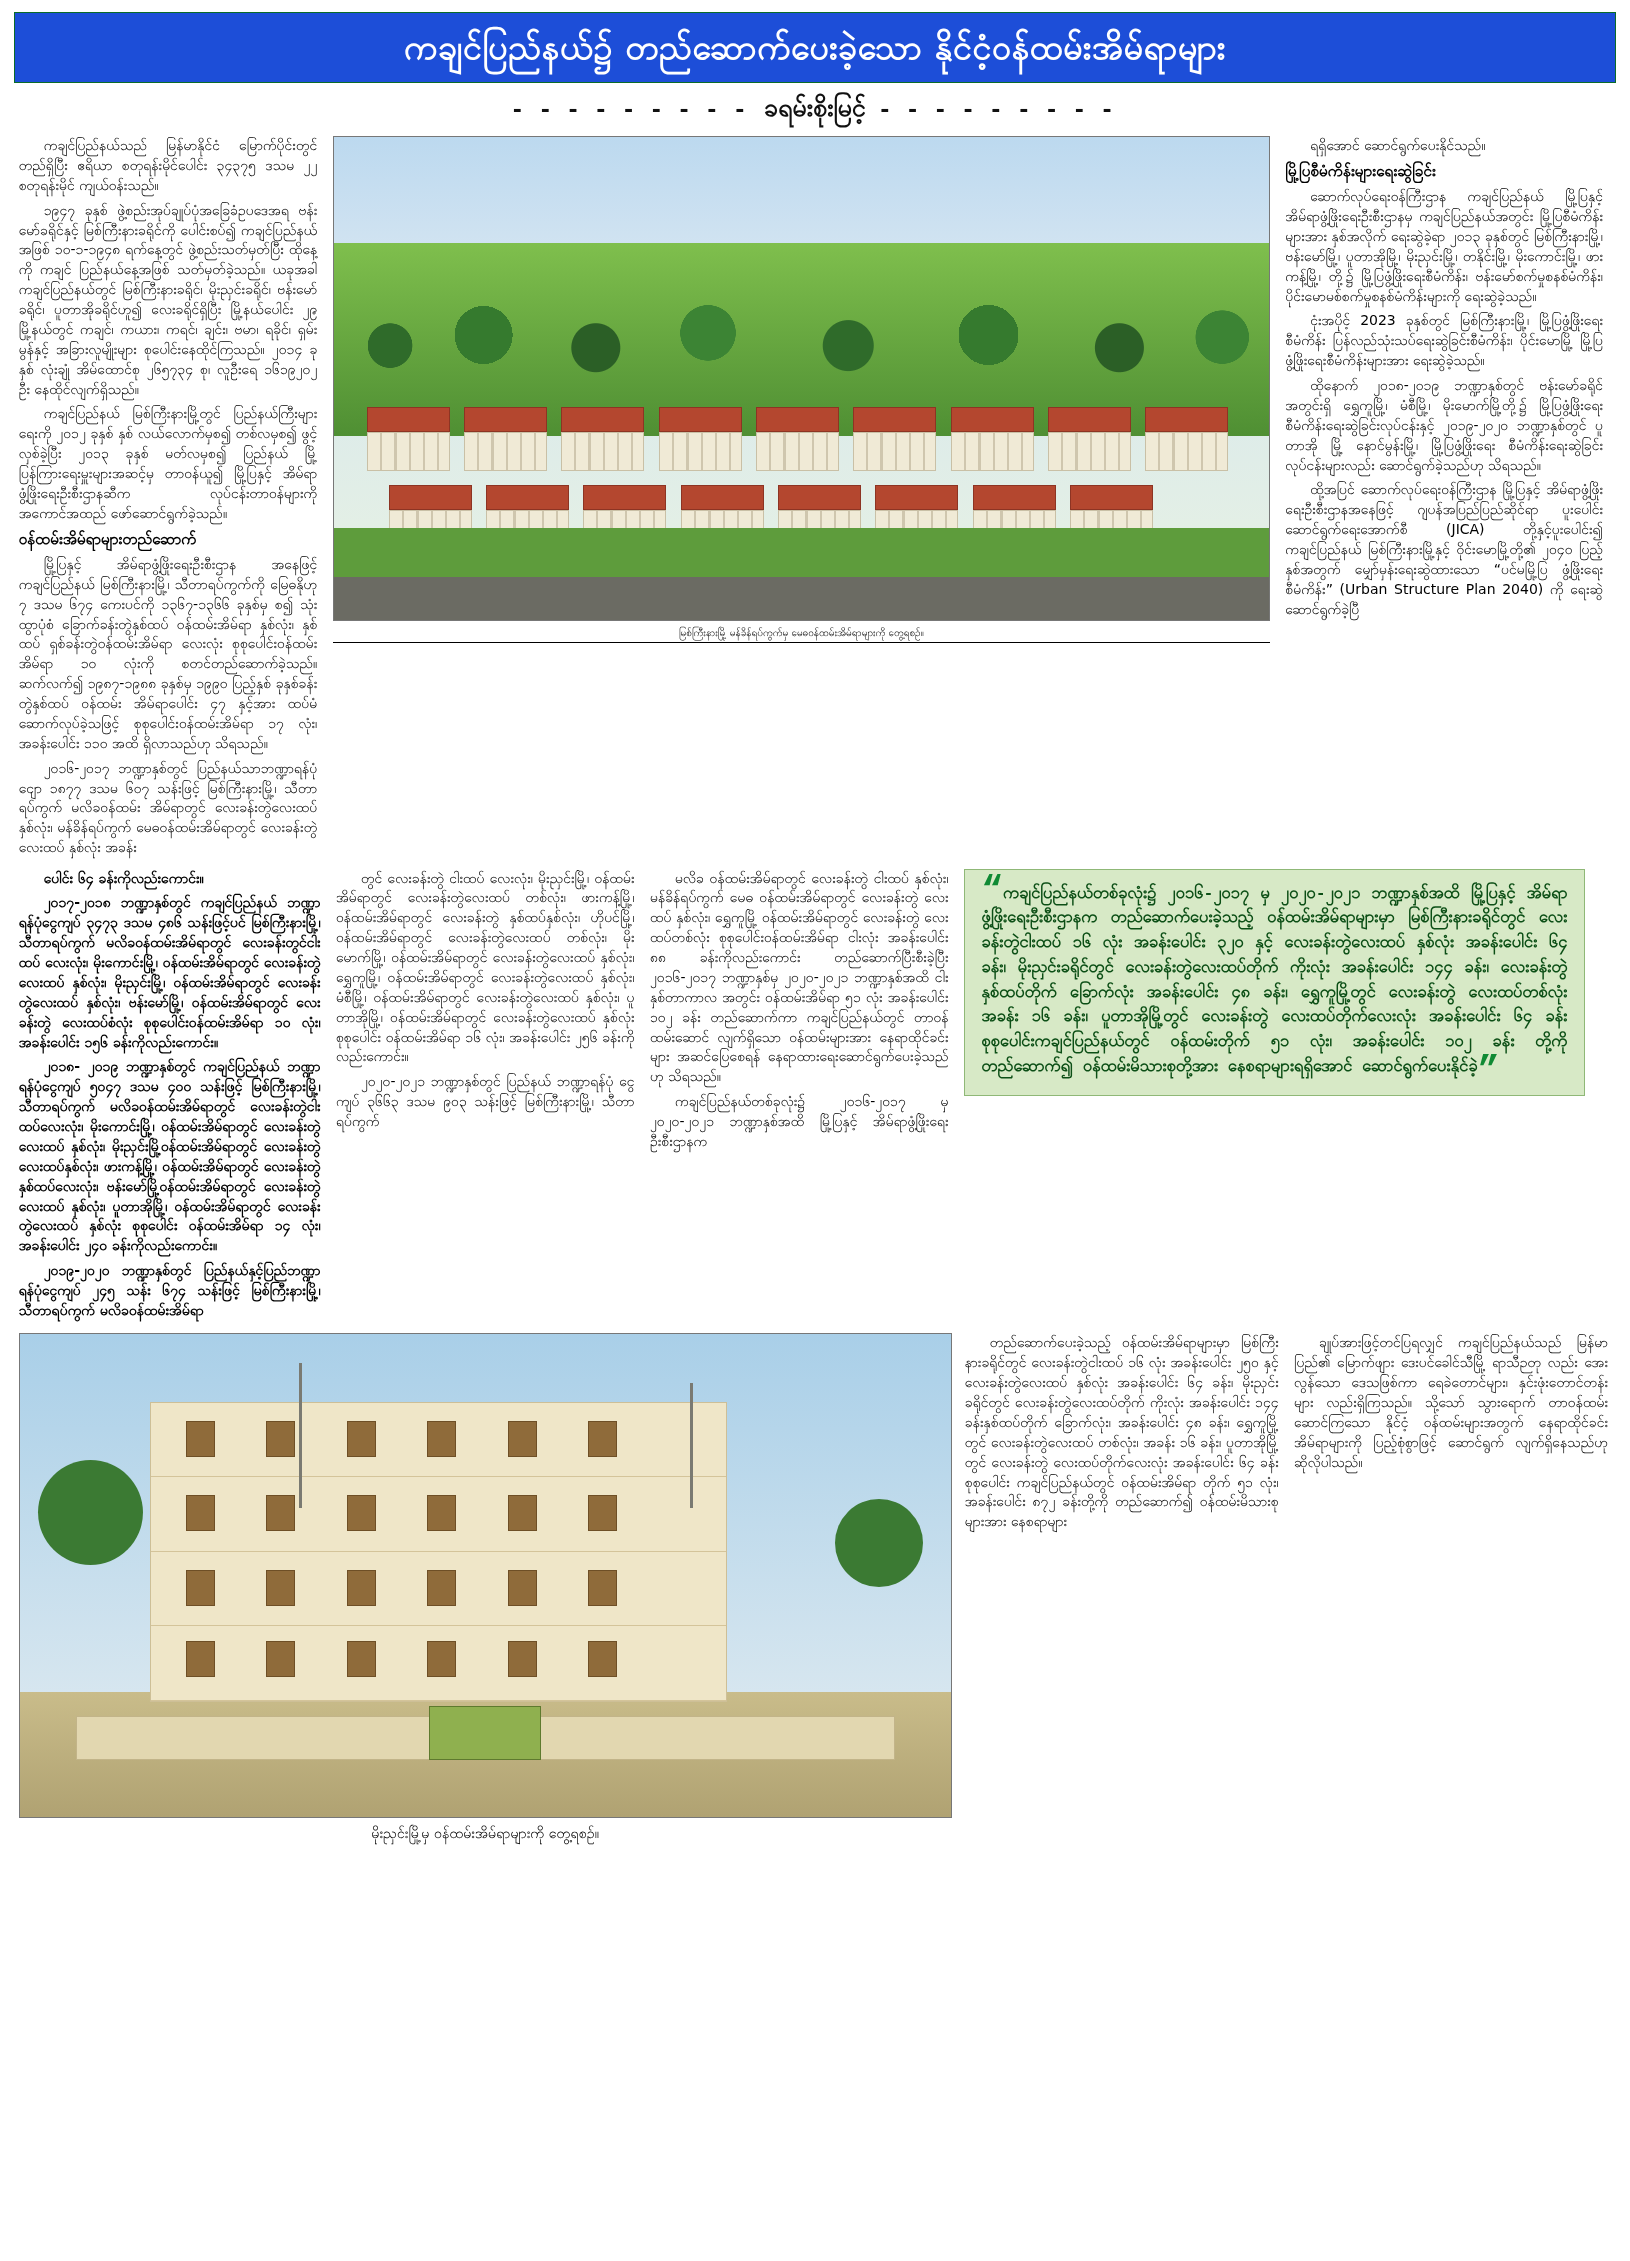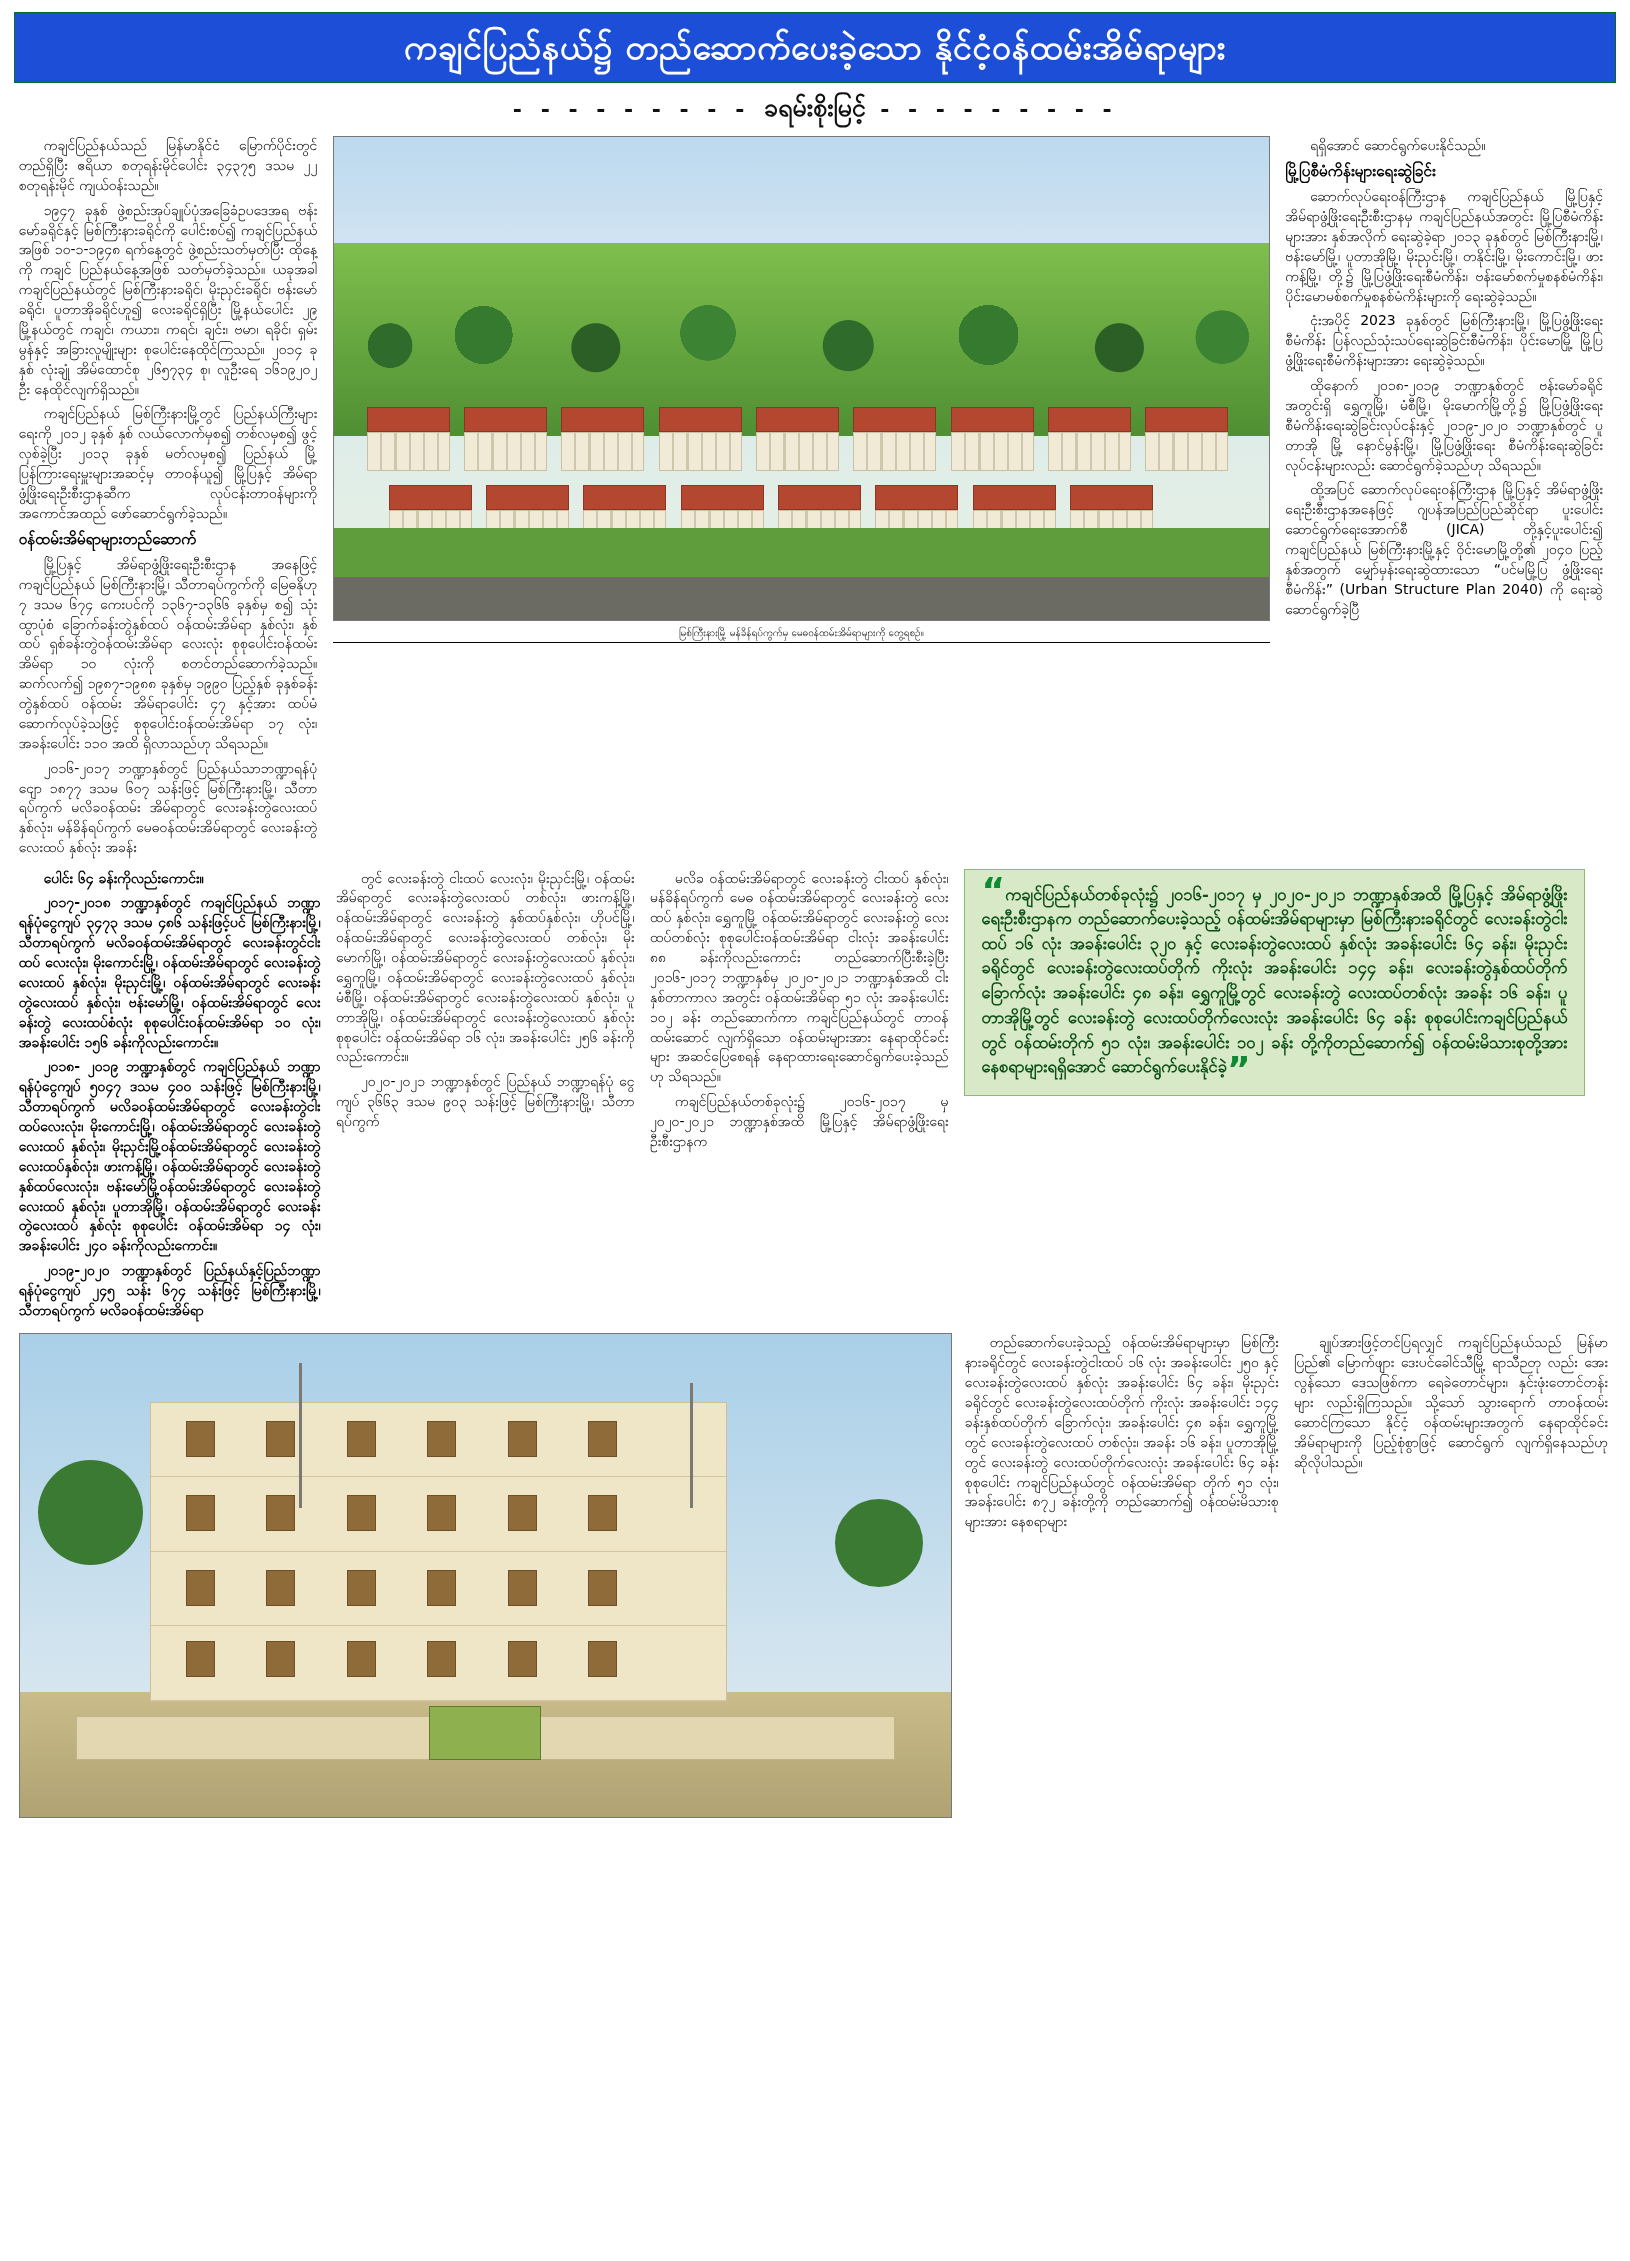--- a/index.html
+++ b/index.html
@@ -308,21 +308,21 @@
       <p>၂၀၁၉-၂၀၂၀ ဘဏ္ဍာနှစ်တွင် ပြည်နယ်နှင့်ပြည်ဘဏ္ဍာရန်ပုံငွေကျပ် ၂၄၅ သန်း ၆၇၄ သန်းဖြင့် မြစ်ကြီးနားမြို့၊ သီတာရပ်ကွက် မလိခဝန်ထမ်းအိမ်ရာ</p>
     </div>
     <div class="bcol col">
       <p>တွင် လေးခန်းတွဲ ငါးထပ် လေးလုံး၊ မိုးညှင်းမြို့၊ ဝန်ထမ်းအိမ်ရာတွင် လေးခန်းတွဲလေးထပ် တစ်လုံး၊ ဖားကန့်မြို့၊ ဝန်ထမ်းအိမ်ရာတွင် လေးခန်းတွဲ နှစ်ထပ်နှစ်လုံး၊ ဟိုပင်မြို့၊ ဝန်ထမ်းအိမ်ရာတွင် လေးခန်းတွဲလေးထပ် တစ်လုံး၊ မိုးမောက်မြို့၊ ဝန်ထမ်းအိမ်ရာတွင် လေးခန်းတွဲလေးထပ် နှစ်လုံး၊ ရွှေကူမြို့၊ ဝန်ထမ်းအိမ်ရာတွင် လေးခန်းတွဲလေးထပ် နှစ်လုံး၊ မံစီမြို့၊ ဝန်ထမ်းအိမ်ရာတွင် လေးခန်းတွဲလေးထပ် နှစ်လုံး၊ ပူတာအိုမြို့၊ ဝန်ထမ်းအိမ်ရာတွင် လေးခန်းတွဲလေးထပ် နှစ်လုံး စုစုပေါင်း ဝန်ထမ်းအိမ်ရာ ၁၆ လုံး၊ အခန်းပေါင်း ၂၅၆ ခန်းကိုလည်းကောင်း။</p>
       <p>၂၀၂၀-၂၀၂၁ ဘဏ္ဍာနှစ်တွင် ပြည်နယ် ဘဏ္ဍာရန်ပုံ ငွေကျပ် ၃၆၆၃ ဒသမ ၉၀၃ သန်းဖြင့် မြစ်ကြီးနားမြို့၊ သီတာရပ်ကွက်</p>
     </div>
     <div class="bcol col">
       <p>မလိခ ဝန်ထမ်းအိမ်ရာတွင် လေးခန်းတွဲ ငါးထပ် နှစ်လုံး၊ မန်ခိန်ရပ်ကွက် မေဓ ဝန်ထမ်းအိမ်ရာတွင် လေးခန်းတွဲ လေးထပ် နှစ်လုံး၊ ရွှေကူမြို့ ဝန်ထမ်းအိမ်ရာတွင် လေးခန်းတွဲ လေးထပ်တစ်လုံး စုစုပေါင်းဝန်ထမ်းအိမ်ရာ ငါးလုံး အခန်းပေါင်း ၈၈ ခန်းကိုလည်းကောင်း တည်ဆောက်ပြီးစီးခဲ့ပြီး ၂၀၁၆-၂၀၁၇ ဘဏ္ဍာနှစ်မှ ၂၀၂၀-၂၀၂၁ ဘဏ္ဍာနှစ်အထိ ငါးနှစ်တာကာလ အတွင်း ဝန်ထမ်းအိမ်ရာ ၅၁ လုံး အခန်းပေါင်း ၁၀၂ ခန်း တည်ဆောက်ကာ ကချင်ပြည်နယ်တွင် တာဝန်ထမ်းဆောင် လျက်ရှိသော ဝန်ထမ်းများအား နေရာထိုင်ခင်းများ အဆင်ပြေစေရန် နေရာထားရေးဆောင်ရွက်ပေးခဲ့သည်ဟု သိရသည်။</p>
       <p>ကချင်ပြည်နယ်တစ်ခုလုံး၌ ၂၀၁၆-၂၀၁၇ မှ ၂၀၂၀-၂၀၂၁ ဘဏ္ဍာနှစ်အထိ မြို့ပြနှင့် အိမ်ရာဖွံ့ဖြိုးရေးဦးစီးဌာနက</p>
     </div>
-    <div class="bcol" style="width:632px; padding-right:3.3px;">
+    <div class="bcol" style="width:632px; padding-right:3.3px;font-family:Liberation Mono, monospace;">
       <div class="quote-box">
         <span class="qmark">“</span><span>ကချင်ပြည်နယ်တစ်ခုလုံး၌ ၂၀၁၆-၂၀၁၇ မှ ၂၀၂၀-၂၀၂၁ ဘဏ္ဍာနှစ်အထိ မြို့ပြနှင့် အိမ်ရာဖွံ့ဖြိုးရေးဦးစီးဌာနက တည်ဆောက်ပေးခဲ့သည့် ဝန်ထမ်းအိမ်ရာများမှာ မြစ်ကြီးနားခရိုင်တွင် လေးခန်းတွဲငါးထပ် ၁၆ လုံး အခန်းပေါင်း ၃၂၀ နှင့် လေးခန်းတွဲလေးထပ် နှစ်လုံး အခန်းပေါင်း ၆၄ ခန်း၊ မိုးညှင်းခရိုင်တွင် လေးခန်းတွဲလေးထပ်တိုက် ကိုးလုံး အခန်းပေါင်း ၁၄၄ ခန်း၊ လေးခန်းတွဲနှစ်ထပ်တိုက် ခြောက်လုံး အခန်းပေါင်း ၄၈ ခန်း၊ ရွှေကူမြို့တွင် လေးခန်းတွဲ လေးထပ်တစ်လုံး အခန်း ၁၆ ခန်း၊ ပူတာအိုမြို့တွင် လေးခန်းတွဲ လေးထပ်တိုက်လေးလုံး အခန်းပေါင်း ၆၄ ခန်း စုစုပေါင်းကချင်ပြည်နယ်တွင် ဝန်ထမ်းတိုက် ၅၁ လုံး၊ အခန်းပေါင်း ၁၀၂ ခန်း တို့ကိုတည်ဆောက်၍ ဝန်ထမ်းမိသားစုတို့အား နေစရာများရရှိအောင် ဆောင်ရွက်ပေးနိုင်ခဲ့</span><span class="qmark-end">”</span>
       </div>
     </div>
   </div>
 
   <div class="bottom-wrap">
     <div class="photo2-block">
       <div class="photo2">
         <div class="p2sky"></div>
@@ -357,20 +357,21 @@
           <div class="p2win" style="left:34%; top:80%;"></div>
           <div class="p2win" style="left:48%; top:80%;"></div>
           <div class="p2win" style="left:62%; top:80%;"></div>
           <div class="p2win" style="left:76%; top:80%;"></div>
         </div>
         <div class="p2pole" style="left:30%; top:6%; height:30%;"></div>
         <div class="p2pole" style="left:72%; top:10%; height:26%;"></div>
         <div class="p2wall"></div>
         <div class="p2gate"></div>
       </div>
+      <div class="caption2">မိုးညှင်းမြို့မှ ဝန်ထမ်းအိမ်ရာများကို တွေ့ရစဉ်။</div>
     </div>
 
     <div class="bottom-col col">
       <p>တည်ဆောက်ပေးခဲ့သည့် ဝန်ထမ်းအိမ်ရာများမှာ မြစ်ကြီးနားခရိုင်တွင် လေးခန်းတွဲငါးထပ် ၁၆ လုံး အခန်းပေါင်း ၂၅၀ နှင့် လေးခန်းတွဲလေးထပ် နှစ်လုံး အခန်းပေါင်း ၆၄ ခန်း၊ မိုးညှင်းခရိုင်တွင် လေးခန်းတွဲလေးထပ်တိုက် ကိုးလုံး အခန်းပေါင်း ၁၄၄ ခန်းနှစ်ထပ်တိုက် ခြောက်လုံး၊ အခန်းပေါင်း ၄၈ ခန်း၊ ရွှေကူမြို့တွင် လေးခန်းတွဲလေးထပ် တစ်လုံး၊ အခန်း ၁၆ ခန်း၊ ပူတာအိုမြို့တွင် လေးခန်းတွဲ လေးထပ်တိုက်လေးလုံး အခန်းပေါင်း ၆၄ ခန်း စုစုပေါင်း ကချင်ပြည်နယ်တွင် ဝန်ထမ်းအိမ်ရာ တိုက် ၅၁ လုံး၊ အခန်းပေါင်း ၈၇၂ ခန်းတို့ကို တည်ဆောက်၍ ဝန်ထမ်းမိသားစုများအား နေစရာများ</p>
     </div>
     <div class="bottom-col col">
       <p>ချုပ်အားဖြင့်တင်ပြရလျှင် ကချင်ပြည်နယ်သည် မြန်မာပြည်၏ မြောက်ဖျား ဒေးပင်ခေါင်သီမြို့ ရာသီဉတု လည်း အေးလွန်သော ဒေသဖြစ်ကာ ရေခဲတောင်များ၊ နှင်းဖုံးတောင်တန်းများ လည်းရှိကြသည်။ သို့သော် သွားရောက် တာဝန်ထမ်းဆောင်ကြသော နိုင်ငံ့ ဝန်ထမ်းများအတွက် နေရာထိုင်ခင်း အိမ်ရာများကို ပြည့်စုံစွာဖြင့် ဆောင်ရွက် လျက်ရှိနေသည်ဟု ဆိုလိုပါသည်။</p>
     </div>
   </div>
 

